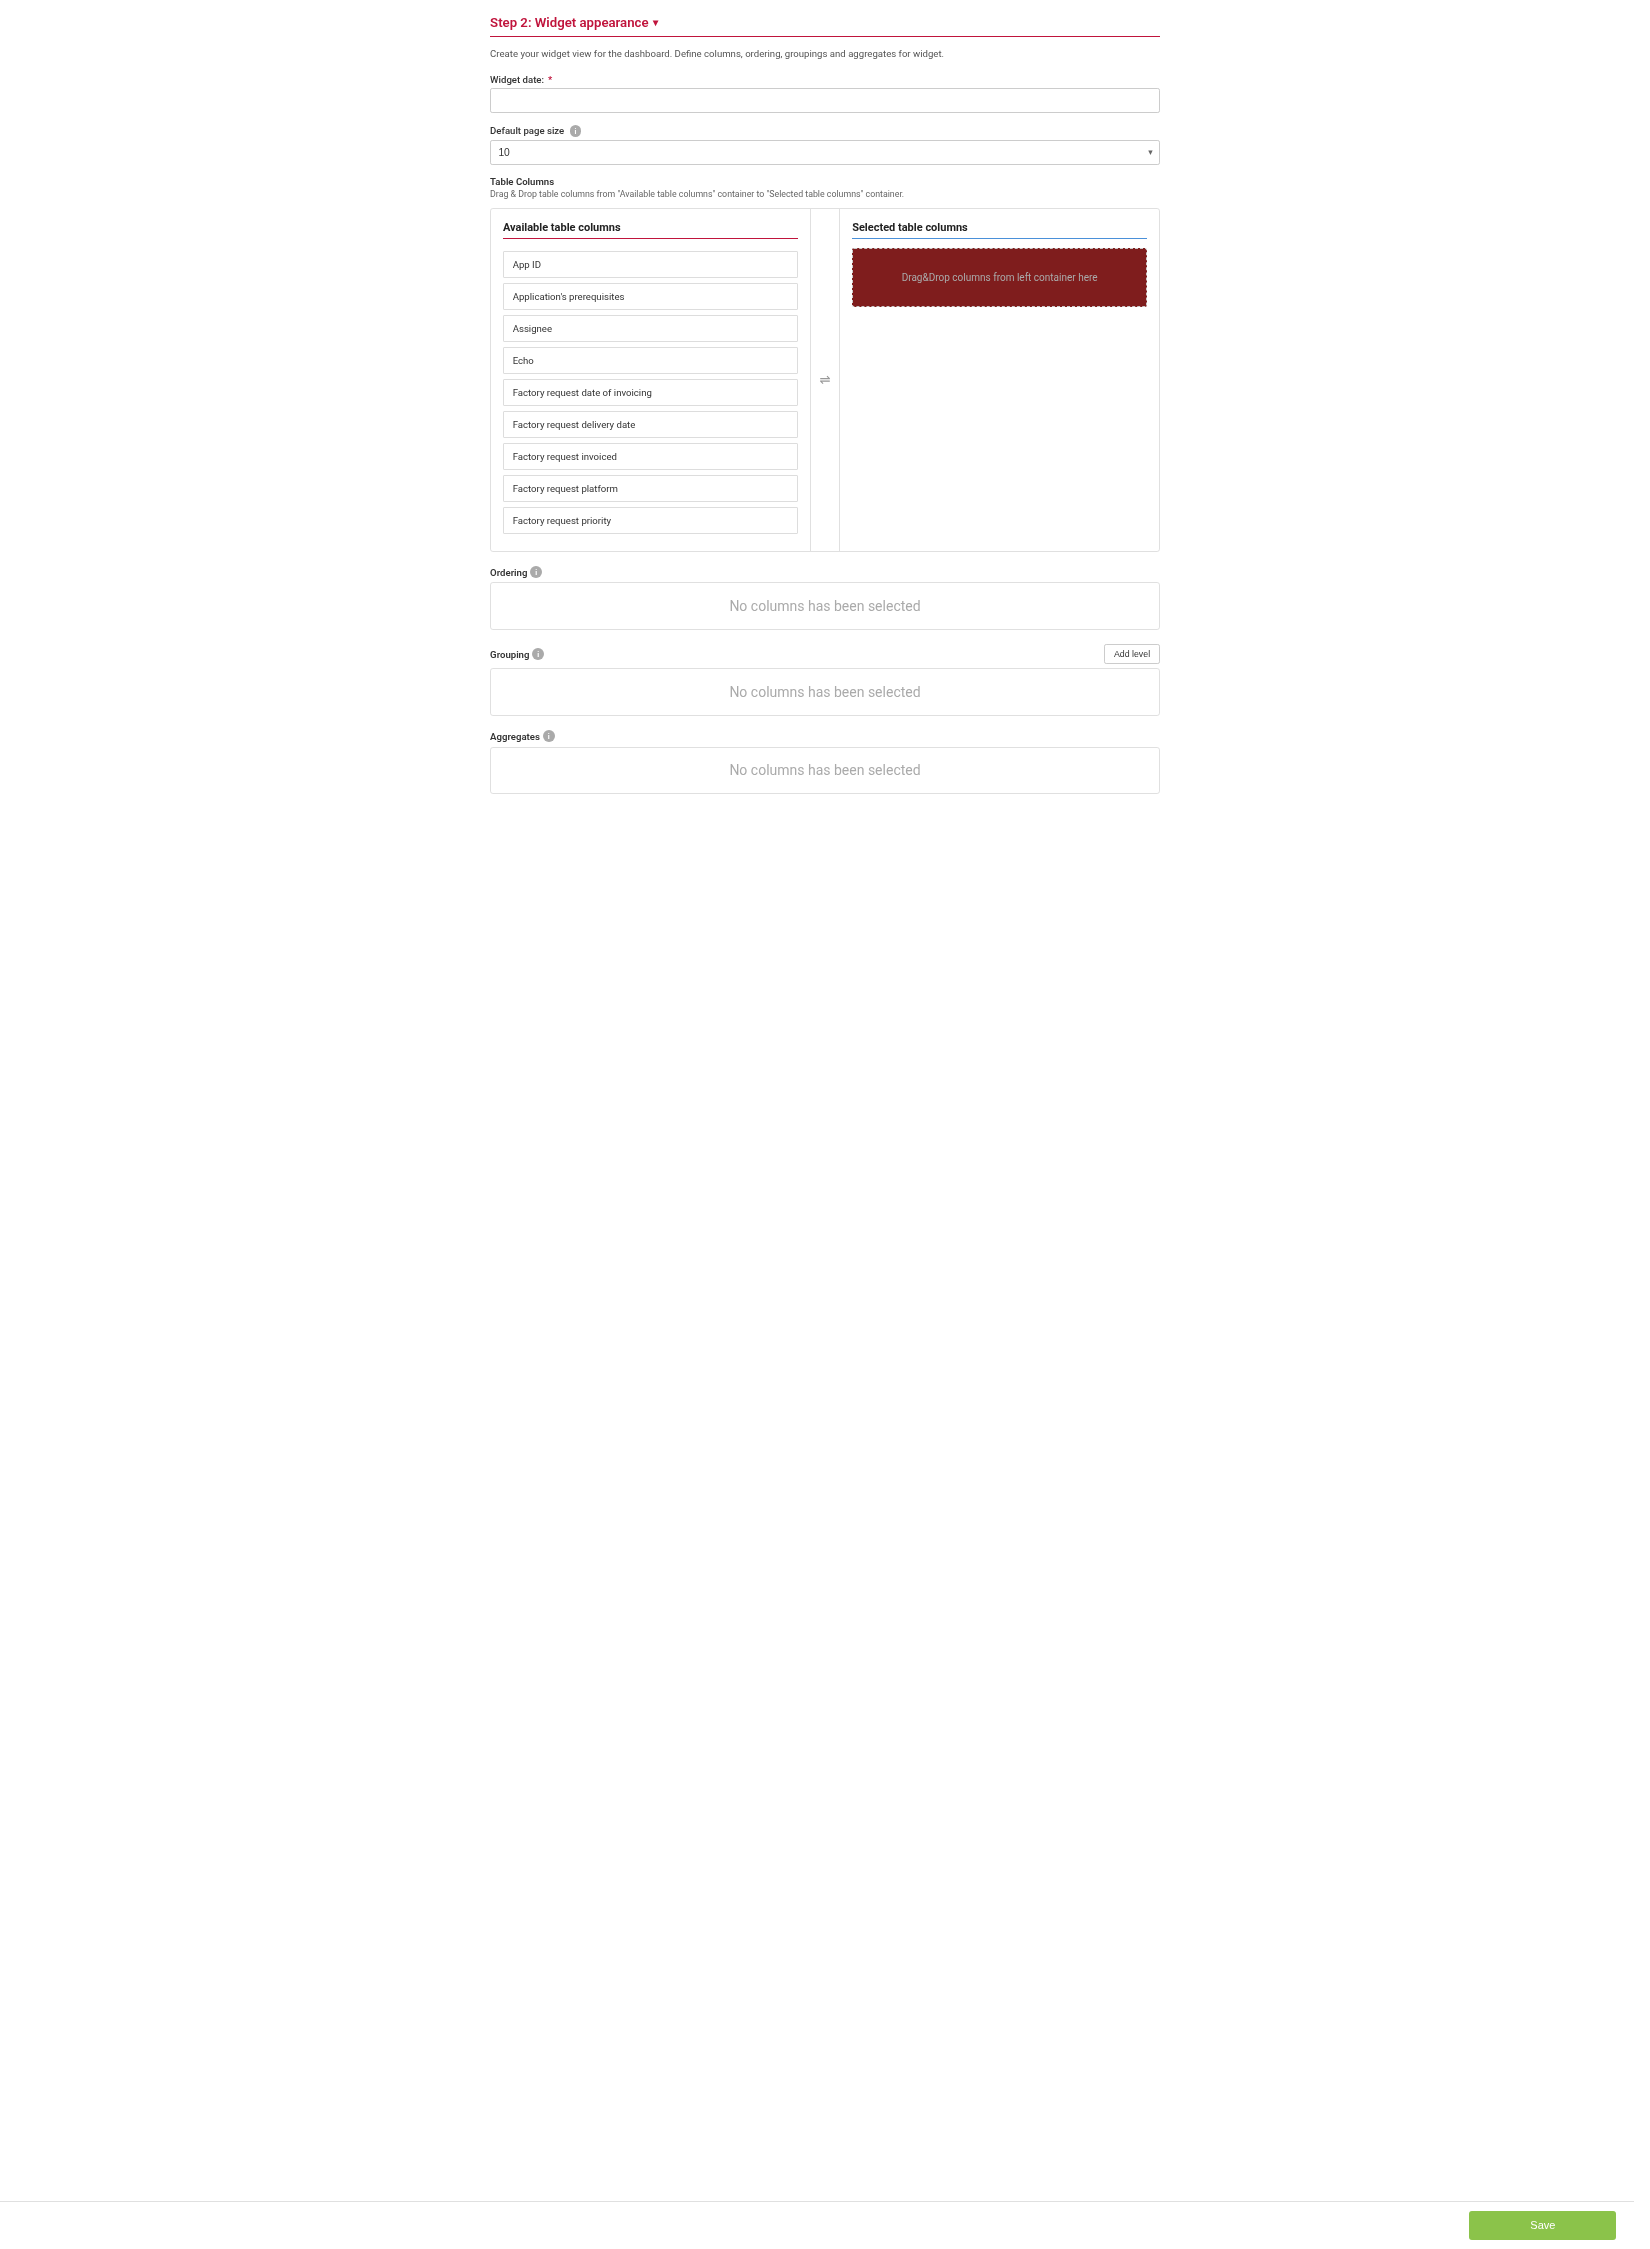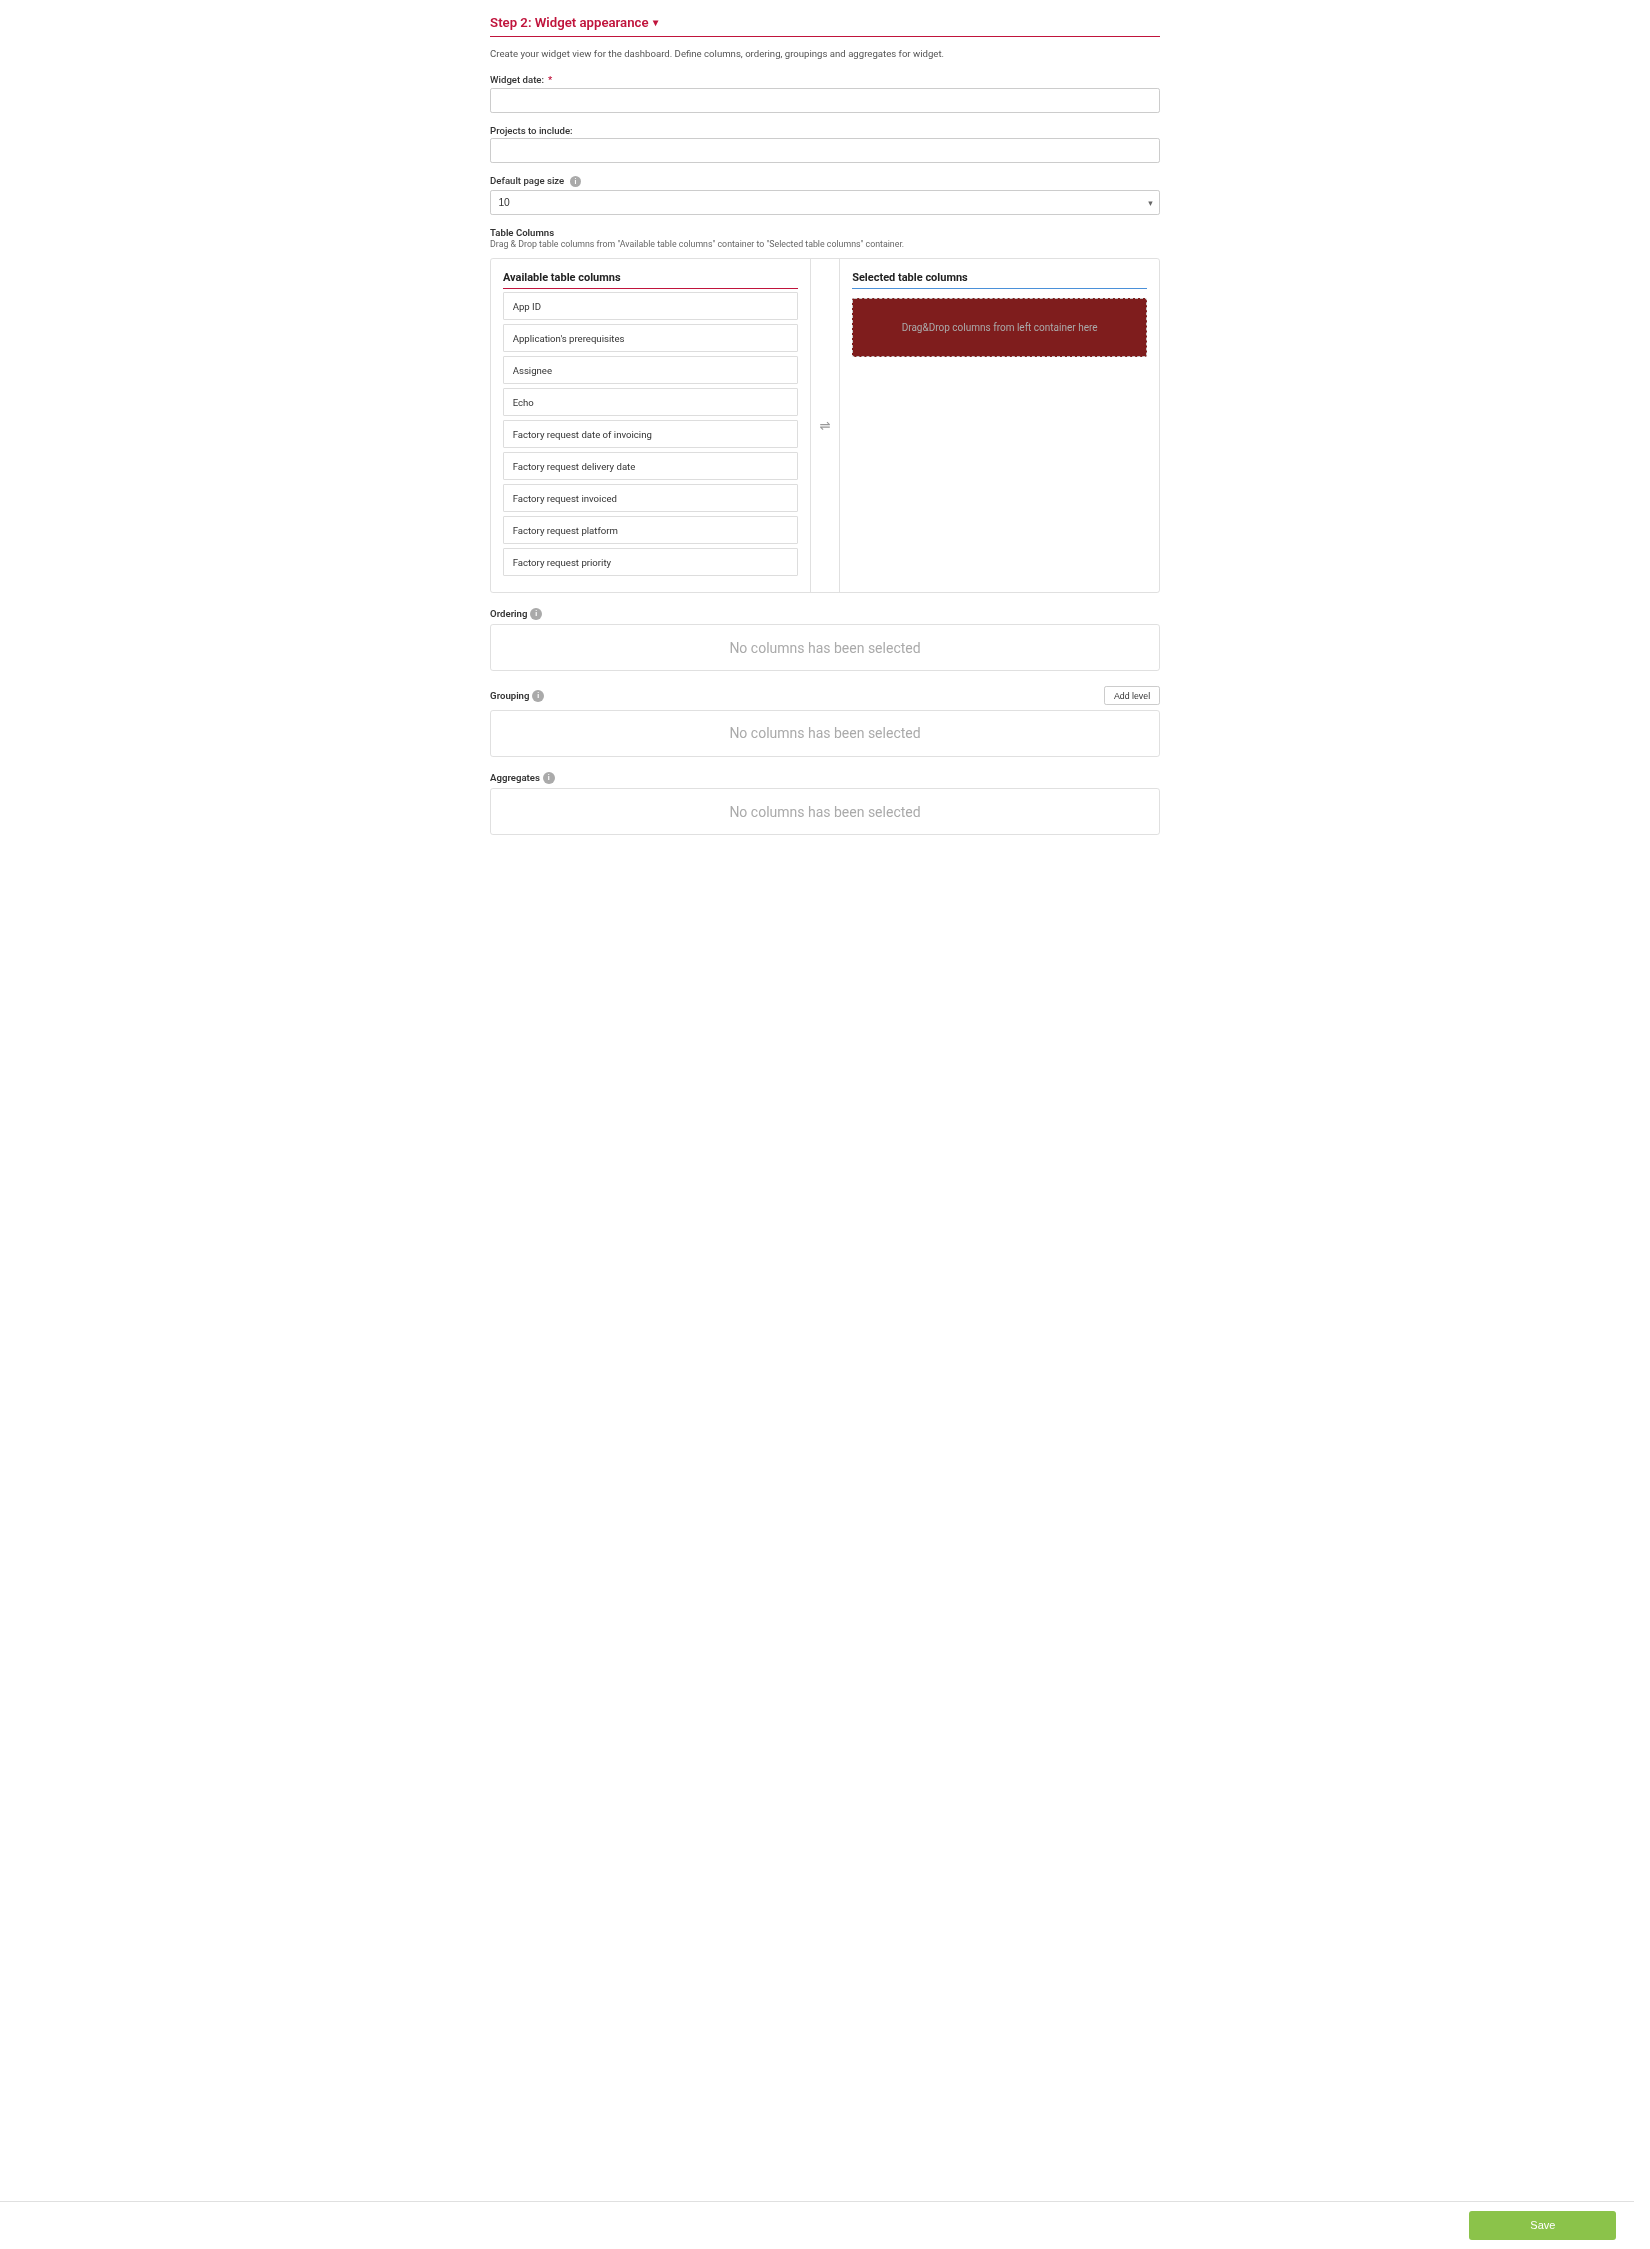--- a/index.html
+++ b/index.html
@@ -151,21 +151,21 @@
     .section-heading {
       font-size: 11px;
       font-weight: 700;
       color: #222;
       margin-bottom: 5.9px;
       padding-bottom: 4.4px;
     }
 
     .available-heading-underline {
       border-bottom: 1.5px solid #c0143c;
-      margin-bottom: 3px;
+      margin-bottom: 12px;
     }
 
     .selected-heading-underline {
       border-bottom: 1.5px solid #4a90d9;
       margin-bottom: 8.8px;
     }
 
     .column-item {
       border: 0.7px solid #ddd;
       border-radius: 1px;
@@ -302,26 +302,20 @@
   <p class="subtitle">Create your widget view for the dashboard. Define columns, ordering, groupings and aggregates for widget.</p>
 
   <div class="form-group">
     <label class="form-label">
       <span>Widget date:</span>
       <span class="required-asterisk">*</span>
     </label>
     <input type="text" class="form-input" style="">
   </div>
 
-  <div class="form-group">
-    <label class="form-label">
-      <span>Projects to include:</span>
-    </label>
-    <input type="text" class="form-input" value="" style="">
-  </div>
 
   <div class="form-group">
     <label class="form-label">
       <span>Default page size</span>
       <span class="info-icon">i</span>
     </label>
     <div class="form-select-wrapper">
       <select class="form-select">
         <option value="10">10</option>
         <option value="25">25</option>

